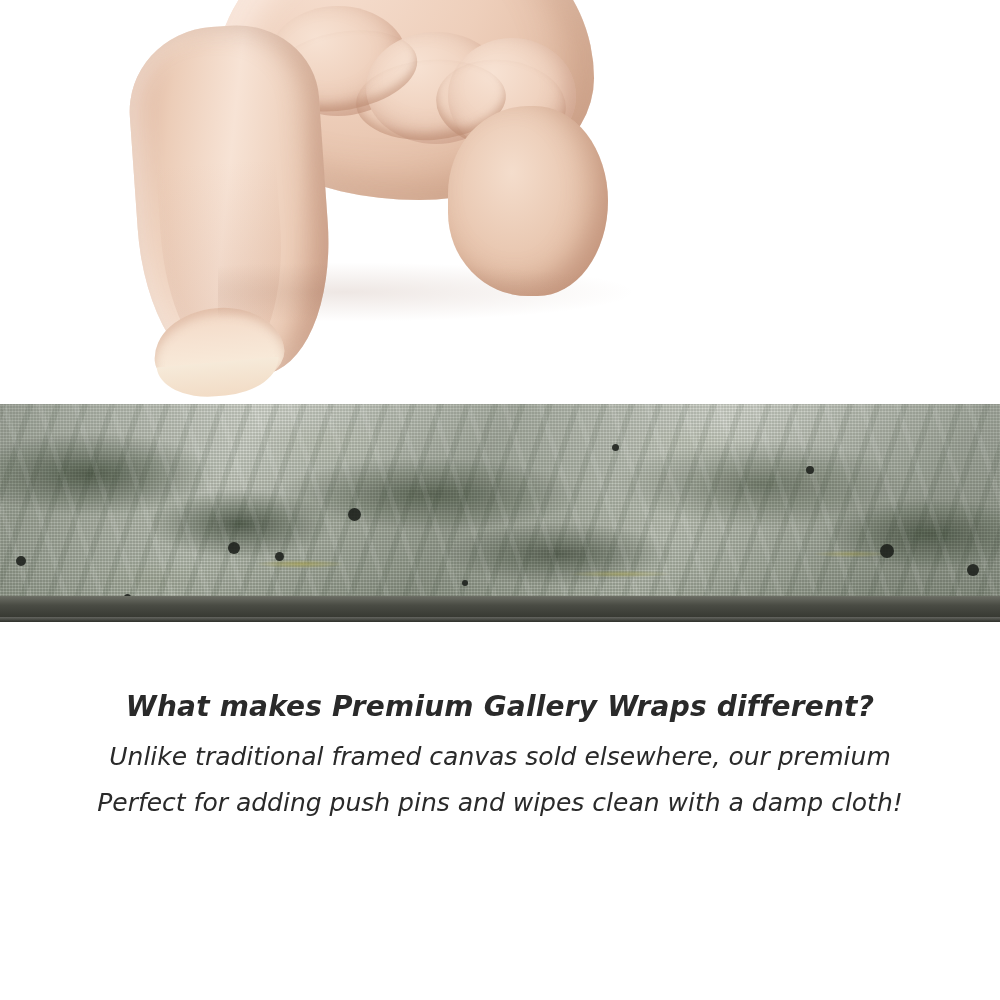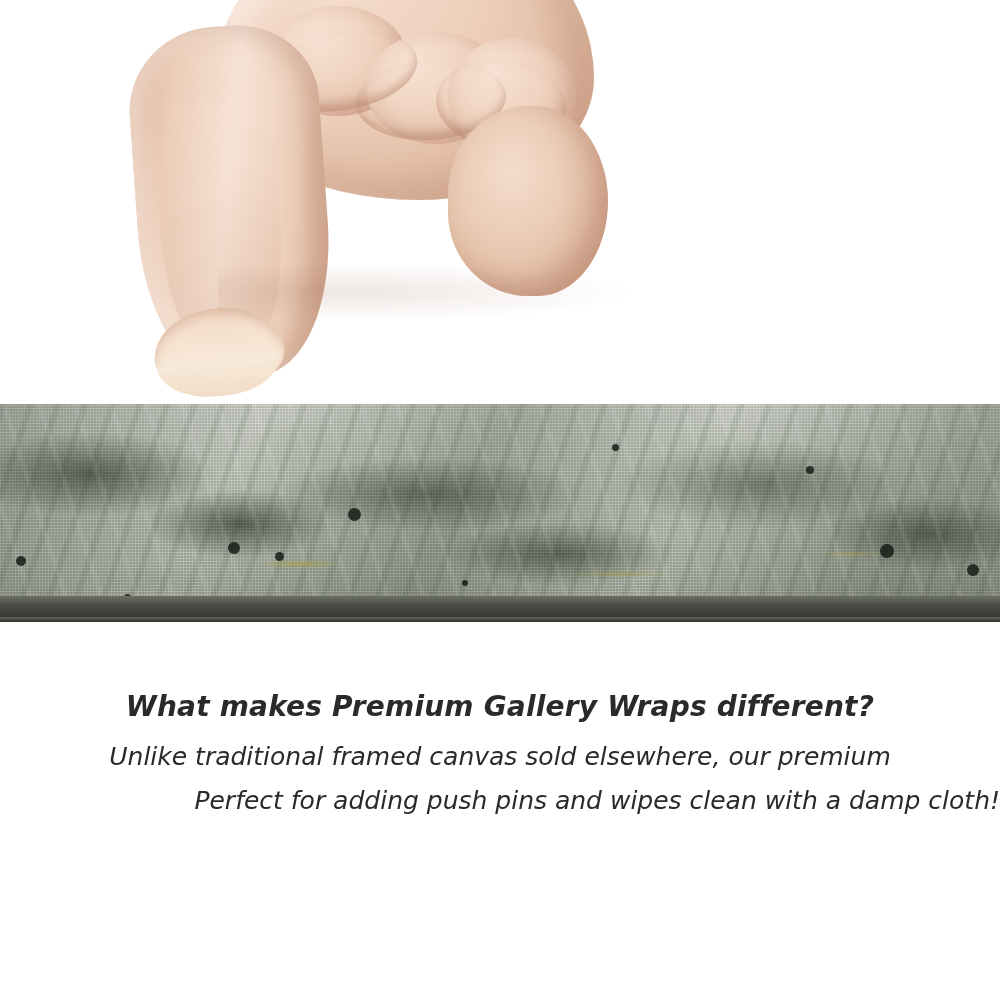--- a/index.html
+++ b/index.html
@@ -230,25 +230,24 @@
     font-size: 28px;
     font-weight: 700;
     letter-spacing: 0.2px;
     margin: 0 0 14px 0;
     line-height: 1.2;
   }
   .caption .body-line {
     font-size: 25px;
     font-weight: 400;
     line-height: 1.52;
-    margin: 0;
+    margin: 8px;
   }
   .caption .last-line {
     margin-top: 6px;
-    text-align: right;
   }
 </style>
 </head>
 <body>
 
 <div class="stage">
 
   <div class="hand-area">
     <div class="hand">
       <div class="knuckles"></div>

